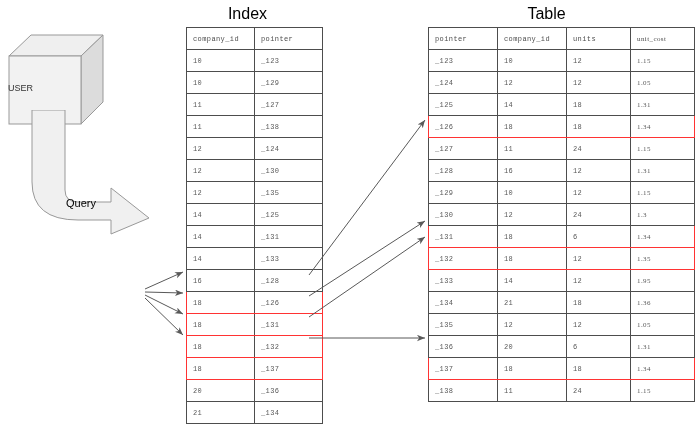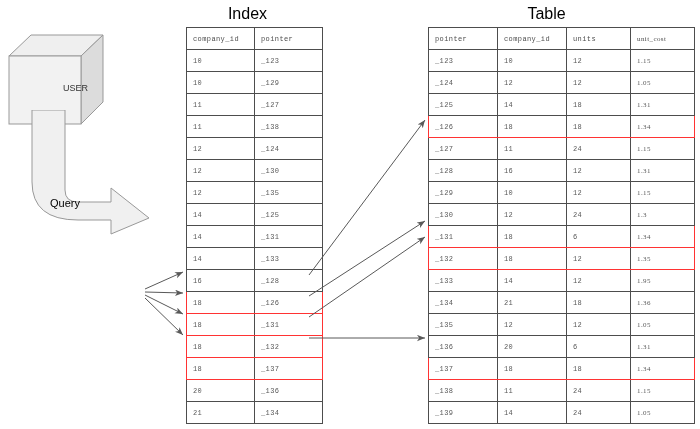--- a/index.html
+++ b/index.html
@@ -63,36 +63,36 @@
   #main-table{left:428px;top:27px;width:238px;}
   #main-table td:nth-child(1){width:62px;}
   #main-table td:nth-child(2){width:62px;}
   #main-table td:nth-child(3){width:57px;}
   #main-table td:nth-child(4){width:57px;font-family:Liberation Serif, serif;}
 
   
   #user-cube{position:absolute;left:8px;top:34px;width:96px;height:92px;}
   #cube-label{
     position:absolute;left:8px;top:34px;width:96px;height:92px;
-    display:flex;align-items:center;justify-content:flex-end;
+    display:flex;align-items:center;justify-content:flex-start;
     font-size:9px;color:#333333;
     font-family:"Liberation Sans", sans-serif;
     pointer-events:none;
     padding-top:16px;padding-right:16px;
     box-sizing:border-box;
   }
 
   
   #query-arrow{position:absolute;left:18px;top:110px;width:180px;height:125px;}
   #query-label{
     position:absolute;left:18px;top:110px;width:180px;height:125px;
     pointer-events:none;
   }
   #query-label span{
-    position:absolute;left:32px;top:87px;
+    position:absolute;left:48px;top:87px;
     font-size:11px;color:#000000;
     font-family:"Liberation Sans", sans-serif;
   }
 
   
   #connectors{position:absolute;left:0;top:0;width:700px;height:429px;pointer-events:none;}
 </style>
 </head>
 <body>
 
@@ -304,26 +304,20 @@
           <td>18</td>
           <td>18</td>
           <td>1.34</td>
         </tr>
         <tr>
           <td>_138</td>
           <td>11</td>
           <td>24</td>
           <td>1.15</td>
         </tr>
-        <tr>
-          <td>_139</td>
-          <td>14</td>
-          <td>24</td>
-          <td>1.05</td>
-        </tr>
       </tbody>
   </table>
 
   <svg id="connectors" viewBox="0 0 700 429">
     <defs>
       <marker id="ah" markerWidth="9" markerHeight="9" refX="8" refY="3.2" orient="auto" markerUnits="strokeWidth">
         <path d="M0,0 L8,3.2 L0,6.4 L2.2,3.2 Z" fill="#595959"></path>
       </marker>
     </defs>
 

